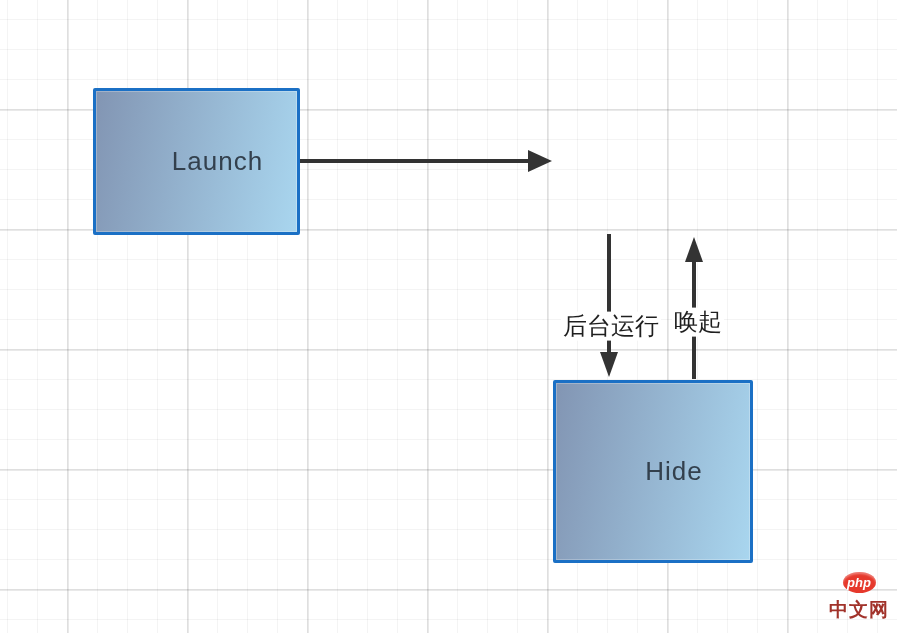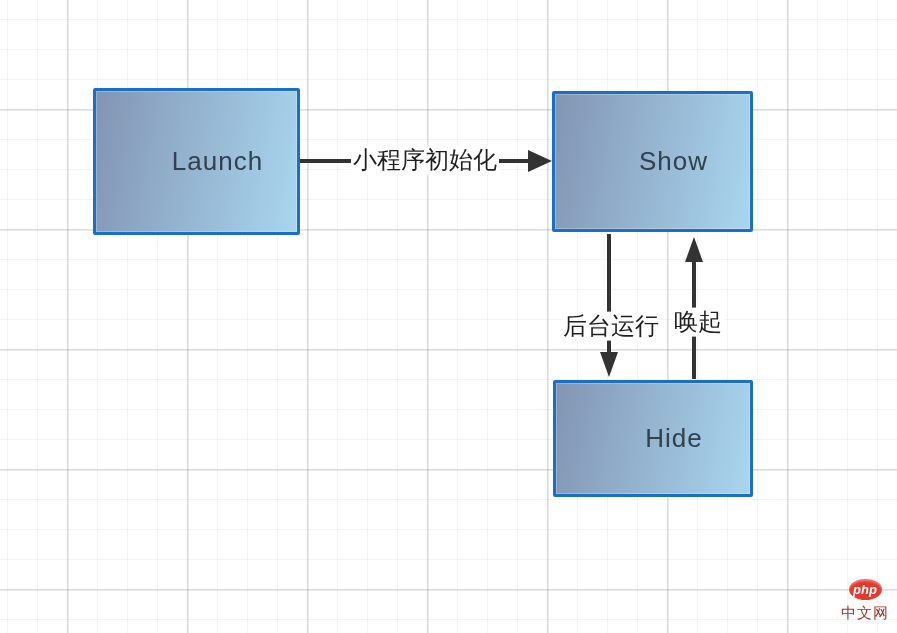--- a/index.html
+++ b/index.html
@@ -42,21 +42,21 @@
     display: flex; align-items: center; gap: 4px; flex-direction: column;
   }
   .wm-badge {
     display: inline-flex; align-items: center; justify-content: center;
     width: 33px; height: 21px; border-radius: 50%;
     background: #e6392c;
     color: #ffffff; font-size: 13px; font-weight: bold; font-style: italic;
     box-shadow: inset 0 2px 2px rgba(255,255,255,0.35);
   }
   .wm-text {
-    font-size: 15px; font-weight: normal; color: #a1322a; letter-spacing: 1px;
+    font-size: 19px; font-weight: bold; color: #a1322a; letter-spacing: 1px;
   }
 </style>
 </head>
 <body>
 
 <div class="stage">
 
   <svg class="arrows" width="897" height="633" viewBox="0 0 897 633">
 
     <line x1="300" y1="161" x2="534" y2="161" stroke-width="4" stroke="#333333"></line>
@@ -66,29 +66,25 @@
     <polygon points="609,377 600,352 618,352" fill="#333333"></polygon>
 
     <line x1="694" y1="379" x2="694" y2="260" stroke-width="4" stroke="#333333"></line>
     <polygon points="694,237 685,262 703,262" fill="#333333"></polygon>
   </svg>
 
   <div class="node" style="left:93px; top:88px; width:207px; height:147px;">
     <span>Launch</span>
   </div>
 
-  <div class="node" style="left:552px; top:91px; width:201px; height:141px;">
-    <span>Show</span>
-  </div>
 
-  <div class="node" style="left:553px; top:380px; width:200px; height:117px;">
+  <div class="node" style="left:553px; top:380px; width:200px; height:183px;">
     <span>Hide</span>
   </div>
 
-  <div class="edge-label" style="left:425px; top:160px;">小程序初始化</div>
 
   <div class="edge-label" style="left:611px; top:305px;margin-top:21px;">后台运行</div>
 
   <div class="edge-label" style="left:698px; top:322px;">唤起</div>
 
   <div class="watermark">
     <span class="wm-badge">php</span>
     <span class="wm-text">中文网</span>
   </div>
 

